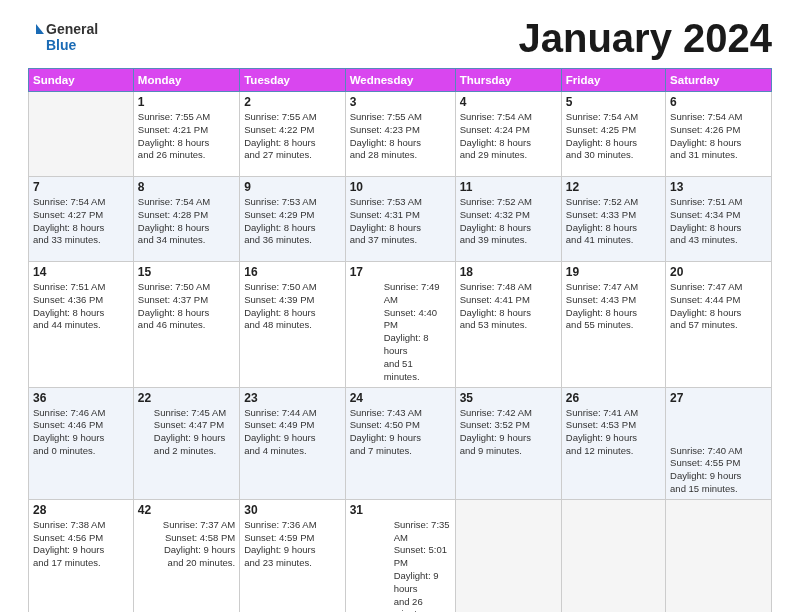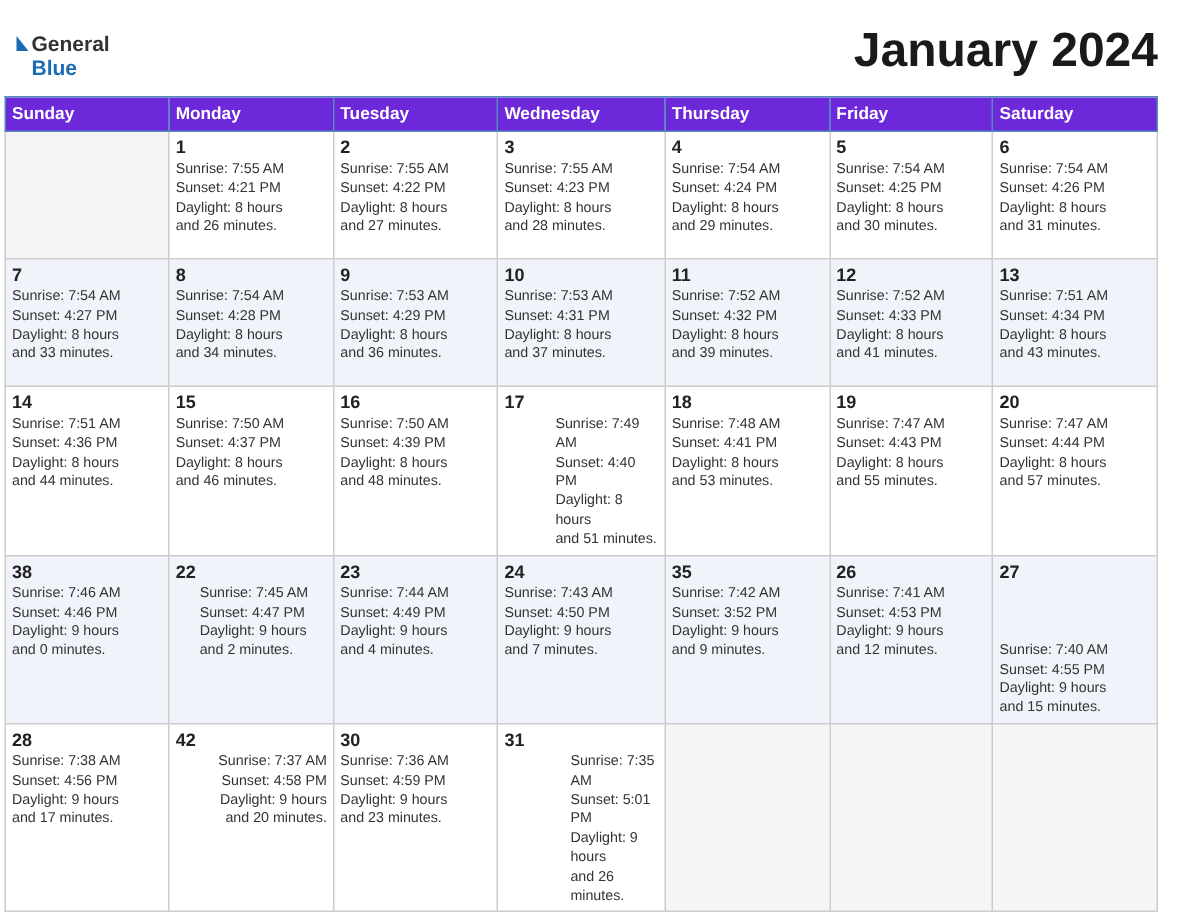--- a/index.html
+++ b/index.html
@@ -6,57 +6,57 @@
     body {
       font-family: Arial, sans-serif;
       background: #fff;
       width: 792px;
       height: 612px;
       overflow: hidden;
     }
     .page {
       width: 792px;
       height: 612px;
-      padding: 16px 20px 10px 3px;
+      padding: 16px 20px 10px 28px;
       display: flex;
       flex-direction: column;
     }
     .header {
       display: flex;
       justify-content: space-between;
       align-items: flex-start;
       margin-bottom: 8px;
     }
     .logo {
       display: flex;
       flex-direction: column;
       align-items: flex-start;
     }
     .title-section {
       text-align: right;
     }
     .main-title {
-      font-size: 32px;
+      font-size: 40px;
       font-weight: bold;
       color: #1a1a1a;
       line-height: 1.1;
     }
     .subtitle {
       font-size: 14px;
       color: #444;
       margin-top: 2px;
     }
     .calendar {
       flex: 1;
       border-collapse: collapse;
       width: 100%;
       font-size: 10.5px;
     }
     .calendar th {
-      background: #6d28d9;
+      background: #d946ef;
       color: #fff;
       padding: 5px 4px;
       text-align: left;
       font-size: 11.5px;
       font-weight: bold;
       border: 1px solid #5588bb;
     }
     .calendar td {
       border: 1px solid #ccc;
       vertical-align: top;
@@ -256,21 +256,21 @@
           <td>
             <div class="day-num">20</div>
             <div class="cell-info" style="white-space: pre-line;">Sunrise: 7:47 AM
 Sunset: 4:44 PM
 Daylight: 8 hours
 and 57 minutes.</div>
           </td>
         </tr>
         <tr class="row-shade">
           <td>
-            <div class="day-num">38</div>
+            <div class="day-num">36</div>
             <div class="cell-info" style="white-space: pre-line;">Sunrise: 7:46 AM
 Sunset: 4:46 PM
 Daylight: 9 hours
 and 0 minutes.</div>
           </td>
           <td>
             <div class="day-num">22</div>
             <div class="cell-info" style="white-space: pre-line; margin-left: 16px;">Sunrise: 7:45 AM
 Sunset: 4:47 PM
 Daylight: 9 hours

